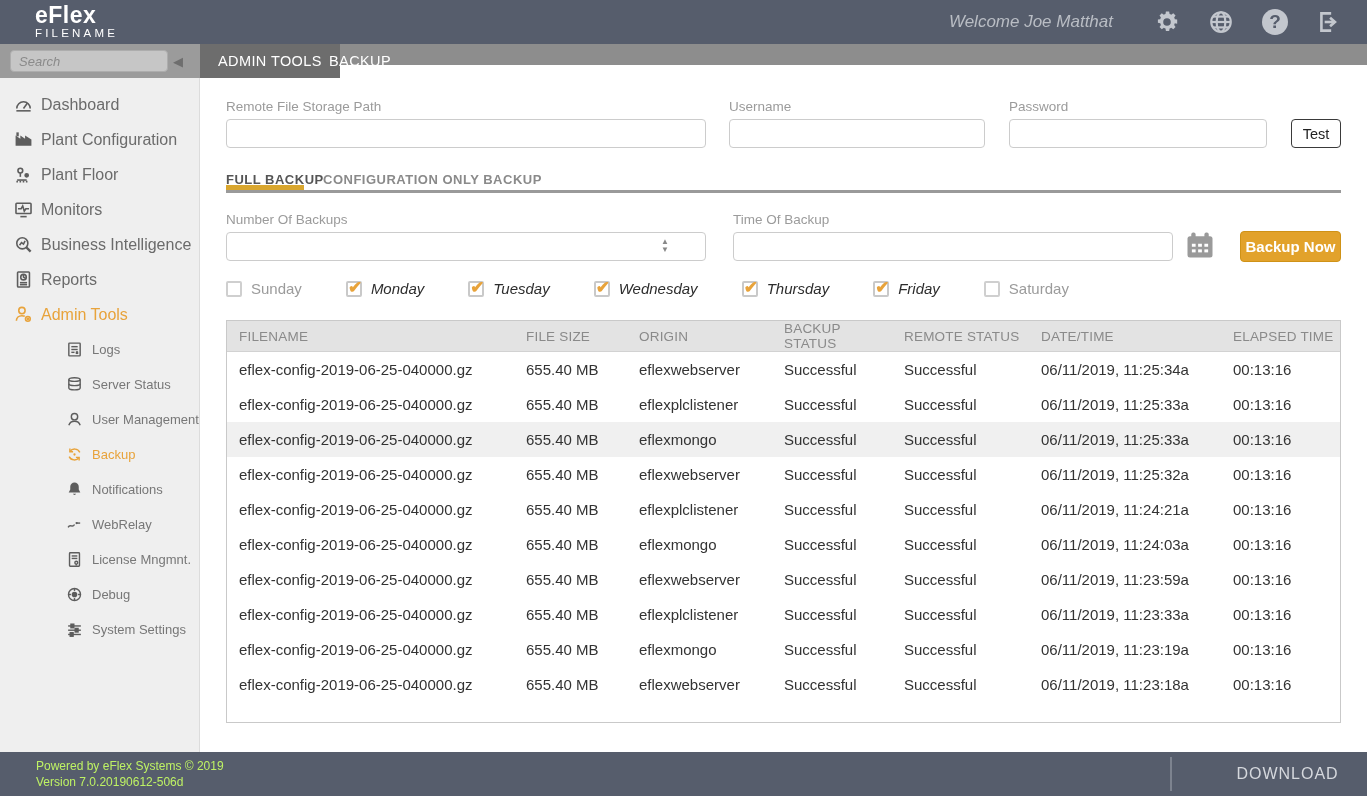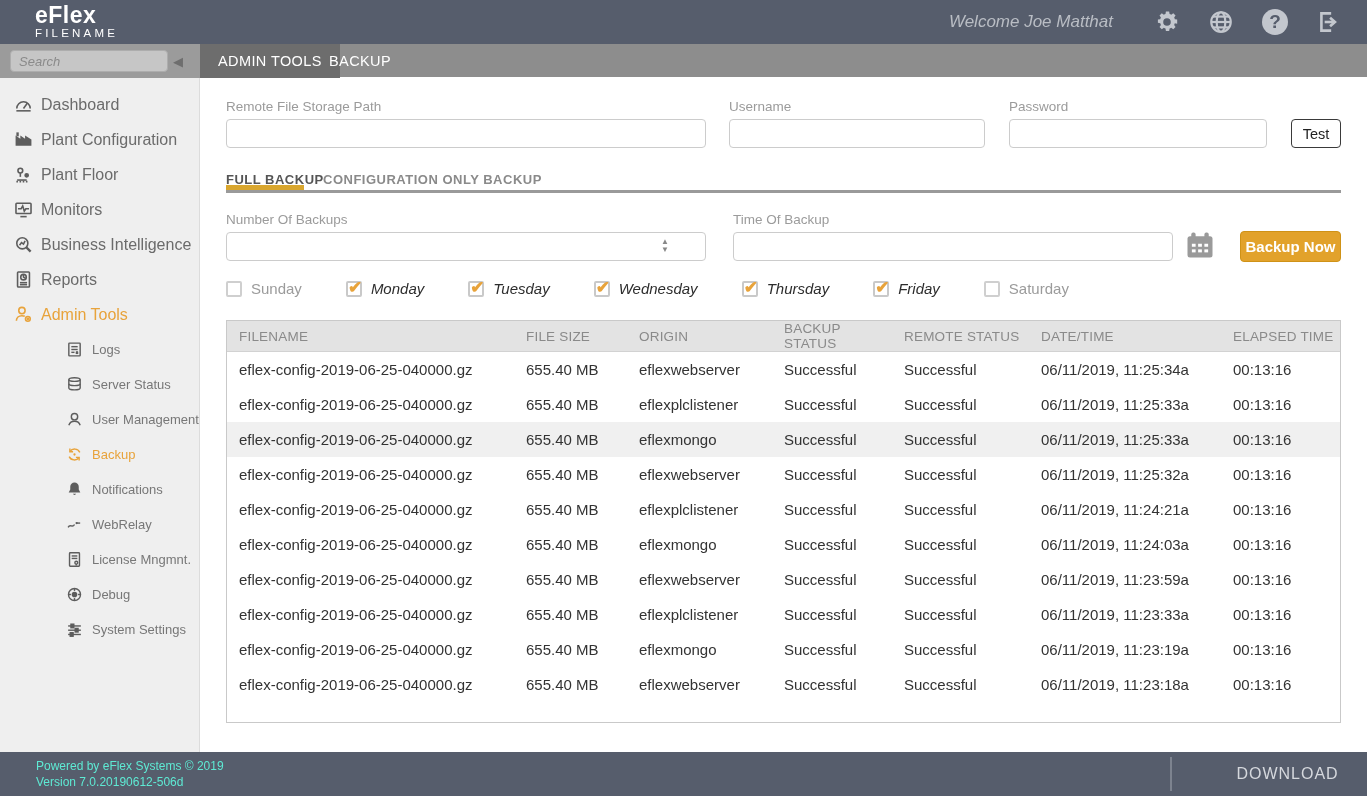--- a/index.html
+++ b/index.html
@@ -10,21 +10,21 @@
   .logo { margin-left:35px; color:#fff; line-height:1; }
   .logo .l1 { font-size:23px; font-weight:bold; letter-spacing:0.5px; }
   .logo .l2 { font-size:11.5px; letter-spacing:3.2px; margin-top:1px; }
   .header-right { margin-left:auto; display:flex; align-items:center; gap:26px; padding-right:24px; }
   .welcome { color:#b9bdc4; font-style:italic; font-size:17px; margin-right:14px; }
   .hicon { width:28px; height:28px; color:#c3c7ce; display:flex; align-items:center; justify-content:center; cursor:pointer; }
   .hicon svg { width:26px; height:26px; }
   .help-circle { width:26px; height:26px; border-radius:50%; background:#c3c7ce; color:#565d6c; font-weight:bold; font-size:19px; display:flex; align-items:center; justify-content:center; }
 
   
-  .tabbar { position:absolute; left:0; top:44px; width:1367px; height:33px; background:#8d8d8d; }
+  .tabbar { position:absolute; left:0; top:44px; width:1367px; height:21px; background:#8d8d8d; }
   .search-zone { position:absolute; left:0; top:0; width:200px; height:34px; background:#9b9b9b; display:flex; align-items:center; }
   .search-input { margin-left:10px; width:158px; height:22px; background:#c6c6c6; border:1px solid #adadad; border-radius:4px; font-style:italic; font-size:13px; color:#777; padding:0 8px; font-family:"Liberation Sans", sans-serif; outline:none; }
   .search-input::placeholder { color:#8a8a8a; }
   .collapse-arrow { margin-left:5px; color:#6e6e6e; font-size:13px; cursor:pointer; }
   .toptab { position:absolute; top:0; height:34px; display:flex; align-items:center; padding:0 18px; color:#fff; font-size:14.5px; letter-spacing:0.4px; cursor:pointer; }
   .toptab.active { background:#6d6d6d; }
   .toptab.t0 { left:200px; }
   .toptab.t1 { left:311px; }
 
   
@@ -64,21 +64,21 @@
 
   
   .tablewrap { position:absolute; left:26px; top:242px; width:1115px; height:403px; border:1px solid #c9c9c9; overflow:hidden; }
   table { border-collapse:collapse; table-layout:fixed; width:1113px; }
   thead th { background:#e3e3e3; color:#8a8a8a; font-size:13.5px; font-weight:normal; text-align:left; height:30px; padding:0 0 0 12px; letter-spacing:0.2px; border-bottom:1px solid #d2d2d2; }
   tbody td { height:35px; padding:0 0 0 12px; font-size:15px; color:#333; white-space:nowrap; overflow:hidden; }
   tbody tr.hl { background:#f0f0f0; }
 
   
   .footer { position:absolute; left:0; top:752px; width:1367px; height:44px; background:#565d6c; }
-  .footer .credits { position:absolute; left:36px; top:6px; color:#5eead4; font-size:12px; line-height:16px; }
+  .footer .credits { position:absolute; left:36px; top:6px; color:#bef264; font-size:12px; line-height:16px; }
   .footer .vdiv { position:absolute; left:1170px; top:5px; width:2px; height:34px; background:#7d838f; }
   .download { position:absolute; left:1172px; top:0; width:195px; height:44px; display:flex; align-items:center; justify-content:center; color:#d5d8dd; font-size:16px; letter-spacing:1px; cursor:pointer;padding-left:36px; }
 </style>
 </head>
 <body>
 
 <div class="header">
   <div class="logo">
     <div class="l1">eFlex</div>
     <div class="l2">FILENAME</div>

